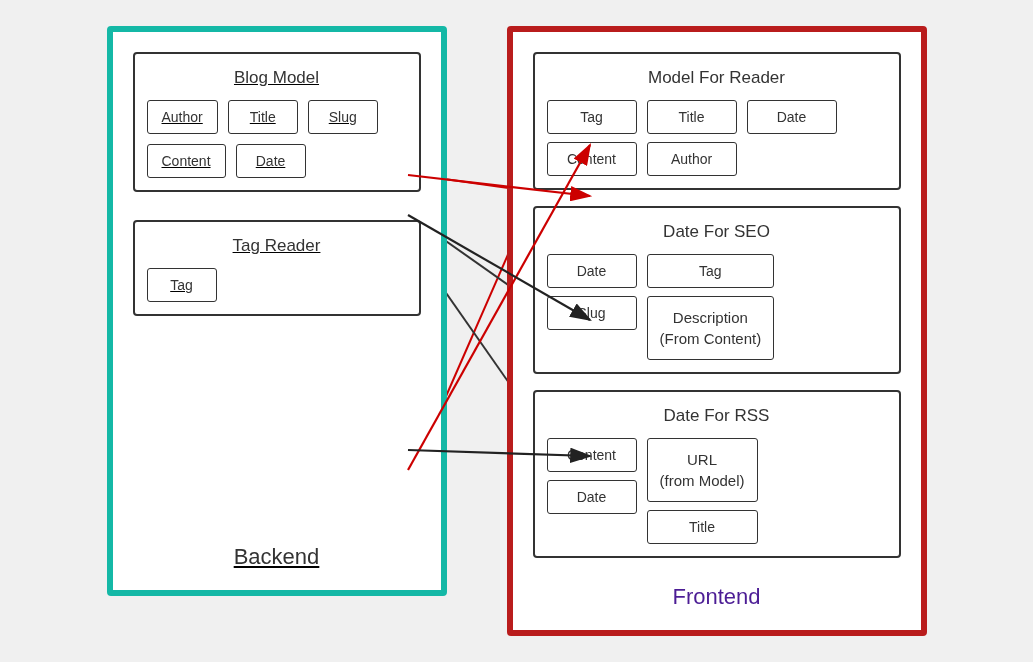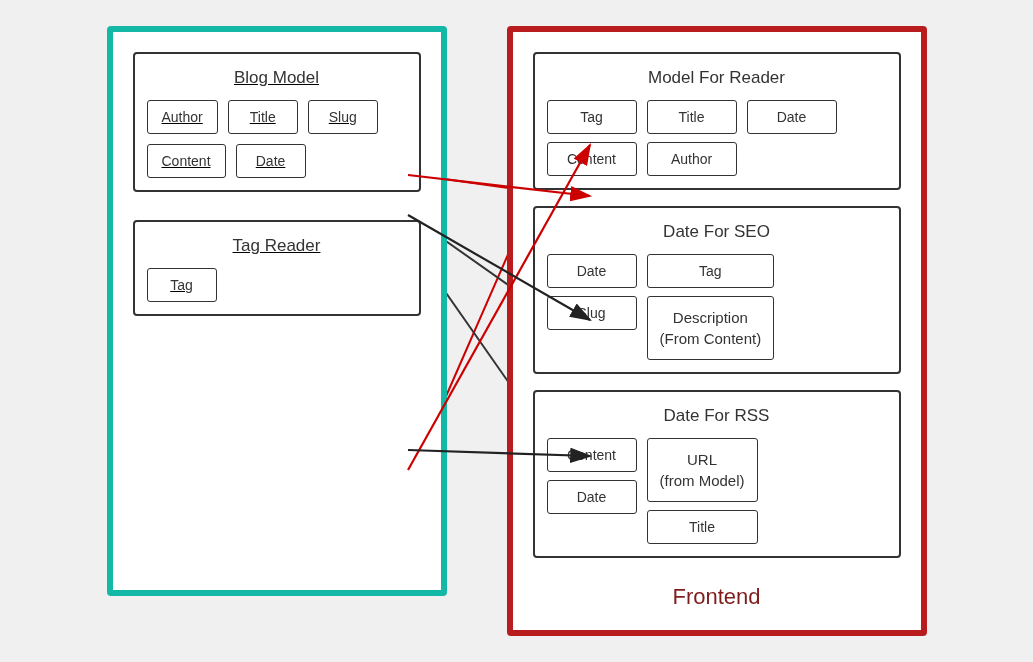--- a/index.html
+++ b/index.html
@@ -66,21 +66,21 @@
       min-height: 570px;
       padding: 20px;
       display: flex;
       flex-direction: column;
       gap: 16px;
       position: relative;
     }
     .frontend-label {
       text-align: center;
       font-size: 22px;
-      color: #7f1d1d;
+      color: #4c1d95;
       margin-top: auto;
       padding-top: 10px;
     }
     
     .model-box {
       border: 2px solid #333;
       border-radius: 4px;
       padding: 14px 12px 12px 12px;
       background: white;
       position: relative;
@@ -179,20 +179,21 @@
         </div>
       </div>
 
       <div class="model-box">
         <div class="model-title">Tag Reader</div>
         <div class="fields-grid">
           <div class="field-box">Tag</div>
         </div>
       </div>
 
+      <div class="backend-label">Backend</div>
     </div>
 
     <div class="frontend-panel">
 
       <div class="model-box">
         <div class="model-title">Model For Reader</div>
         <div class="frontend-fields">
           <div class="frontend-col">
             <div class="field-box-wide">Tag</div>
             <div class="field-box-wide">Content</div>

